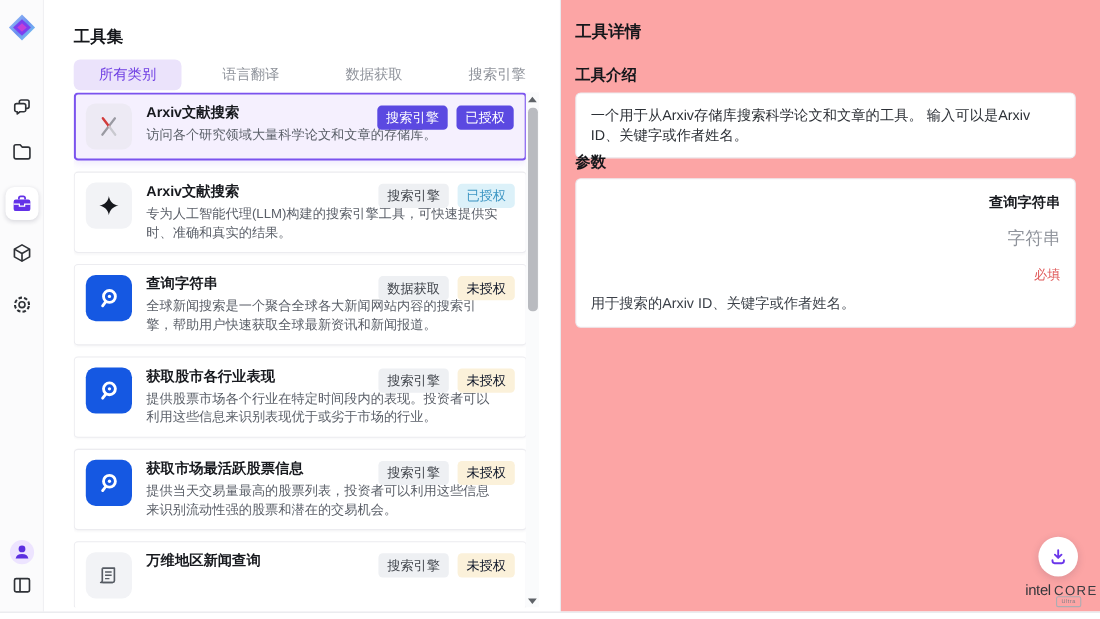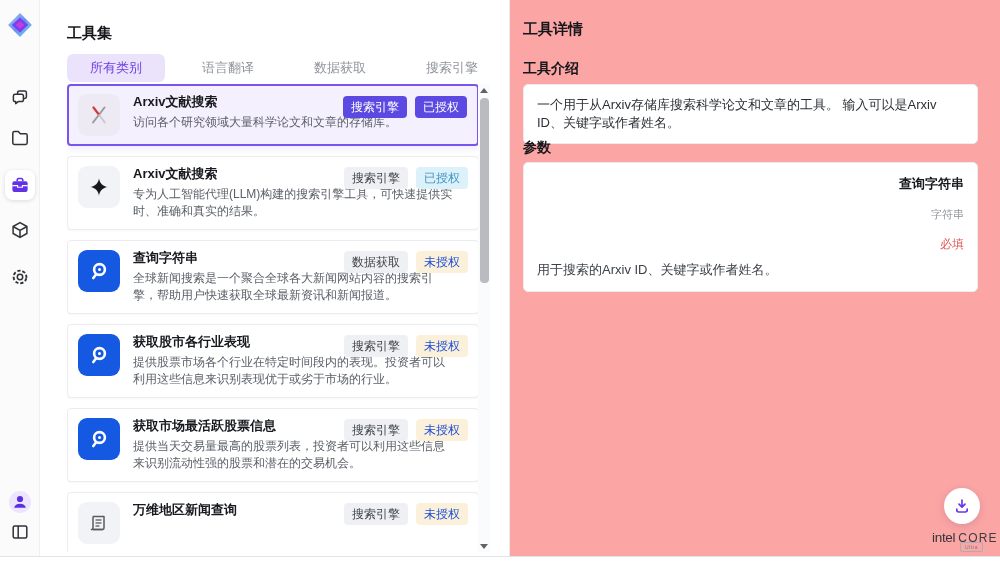--- a/index.html
+++ b/index.html
@@ -43,41 +43,41 @@
   .tool-icon.blue  { background:#1558e2; }
   .card.selected .tool-icon.light { background:#edeaf4; }
   .tool-body { width:322px; }
   .tool-name { font-size:13px; font-weight:bold; color:#17191e; line-height:1.3; }
   .tool-desc { font-size:12px; color:#5a5f68; line-height:1.42; margin-top:3px; }
   .tool-badges { position:absolute; top:10px; right:10px; display:flex; gap:8px; }
   .badge { display:inline-block; font-size:12px; line-height:1; padding:5px 8px; border-radius:4px; white-space:nowrap; }
   .badge.solid { background:#5b49e1; color:#ffffff; }
   .badge.gray  { background:#eef0f3; color:#42464d; }
   .badge.cyan  { background:#dcf1f9; color:#3f97c4; }
-  .badge.amber { background:#fbf1da; color:#1d4ed8; }
+  .badge.amber { background:#fbf1da; color:#0f172a; }
   
   .scrollbar { position:absolute; left:438px; top:84px; width:12px; height:468px; background:#fafbfc; }
   .scroll-arrow { position:absolute; left:0; width:12px; height:12px; display:flex; align-items:center; justify-content:center; cursor:pointer; }
   .scroll-arrow.up { top:0; }
   .scroll-arrow.down { bottom:0; }
   .tri-up { width:0; height:0; border-left:4px solid transparent; border-right:4px solid transparent; border-bottom:5px solid #5f6368; }
   .tri-down { width:0; height:0; border-left:4px solid transparent; border-right:4px solid transparent; border-top:5px solid #5f6368; }
   .scroll-thumb { position:absolute; left:1.5px; top:14px; width:9px; height:185px; background:#b9bbc0; border-radius:4px; cursor:grab; }
   
   .details-panel { position:absolute; left:510px; top:0; width:490px; height:556px; background:#fca5a5; }
   .details-title { position:absolute; left:13px; top:20px; font-size:15px; font-weight:bold; color:#15171b; }
   .section-h { position:absolute; left:13px; font-size:14px; font-weight:bold; color:#15171b; }
   .section-h.intro { top:60px; }
   .section-h.params { top:139px; }
   .info-card { position:absolute; left:13px; width:455px; background:#ffffff; border:1px solid #ececf0; border-radius:5px; }
   .info-card.intro { top:84px; padding:11px 13px; font-size:13px; color:#2c3036; }
   .info-card.param { top:162px; padding:12px 13px; }
   .param-line { display:flex; align-items:flex-end; gap:14px;flex-direction:column; }
   .param-name { font-size:13px; font-weight:bold; color:#17191e; }
-  .param-type { font-size:11px; color:#8f939b; }
+  .param-type { font-size:16px; color:#8f939b; }
   .param-req  { font-size:12px; color:#e05a5a; }
   .param-desc { font-size:13px; color:#3c4149; margin-top:8px; }
   
   .fab { position:absolute; left:944px; top:488px; width:36px; height:36px; border-radius:50%;
     background:#ffffff; box-shadow:0 2px 8px rgba(30,30,60,.15); display:flex; align-items:center; justify-content:center; cursor:pointer; }
   .intel { position:absolute; left:932px; top:528px; white-space:nowrap; }
   .intel .word { font-size:13.5px; font-weight:500; color:#33353a; letter-spacing:-0.3px; }
   .intel .core { font-size:12px; font-weight:400; color:#3a3c41; letter-spacing:1.2px; margin-left:3px; }
   .intel .tier { position:absolute; left:28px; top:14px; font-size:5px; color:#7a7e85;
     border:1px solid #aaadb3; border-radius:2px; padding:1px 4px; letter-spacing:.5px; }

